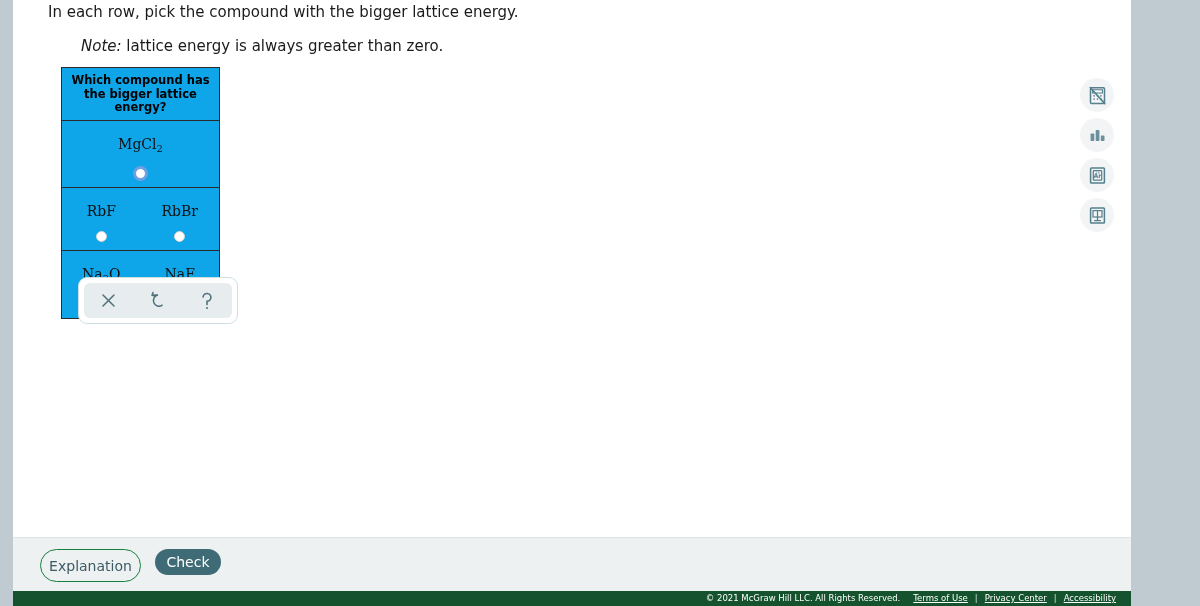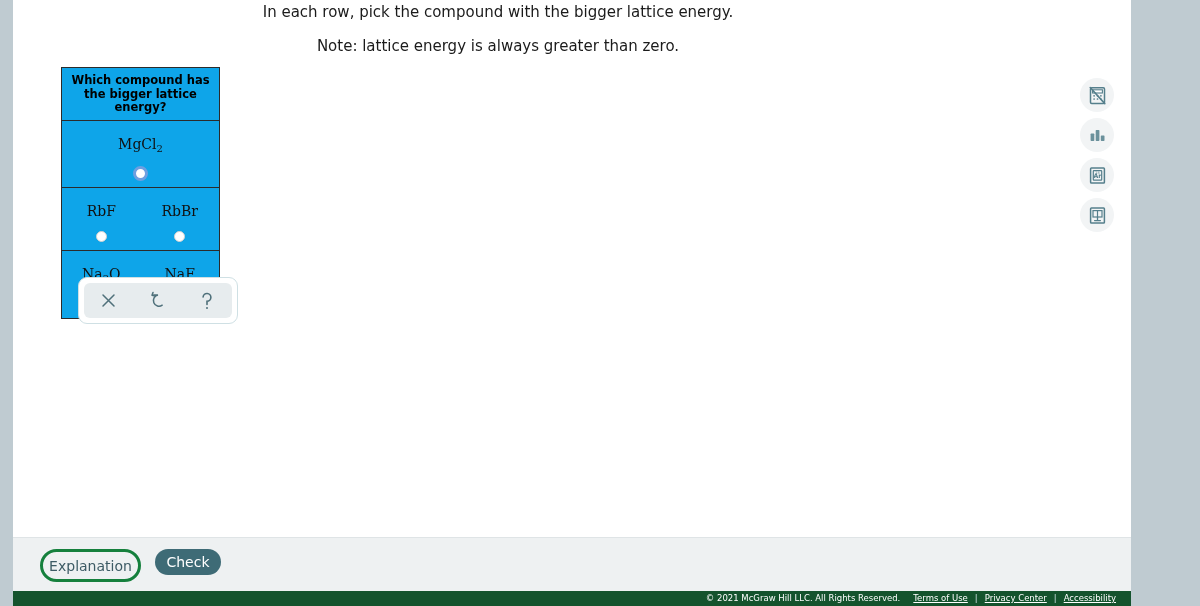--- a/index.html
+++ b/index.html
@@ -36,32 +36,33 @@
     background: #ffffff;
     overflow: hidden;
   }
 
   
   #prompt-block {
     position: absolute;
     left: 35px;
     top: 0px;
     width: 900px;
-    text-align: center;
   }
   .prompt-line {
     font-size: 15px;
     color: #1b1b1b;
     line-height: 20px;
     margin: 0;
     white-space: nowrap;
   }
   #prompt-main { margin-top: 2px; }
   #note-line { margin-top: 14px; }
   .note-label {
+    font-style: italic;
+    margin-left: 33px;
   }
 
   
   #question-table {
     position: absolute;
     left: 48px;
     top: 67px;
     width: 159px;
     border: 1.6px solid #2b2b2b;
     box-sizing: border-box;
@@ -194,21 +195,21 @@
     border-top: 1px solid #dfe4e6;
     box-sizing: border-box;
   }
   #btn-explanation {
     position: absolute;
     left: 27px;
     top: 11px;
     width: 101px;
     height: 33px;
     border-radius: 17px;
-    border: 3px solid #15803d;
+    border: 1px solid #15803d;
     background: #eef1f2;
     color: #3d5b65;
     font-size: 14px;
     font-family: "DejaVu Sans", "Liberation Sans", sans-serif;
     cursor: pointer;
     padding: 0;
   }
   #btn-check {
     position: absolute;
     left: 142px;

